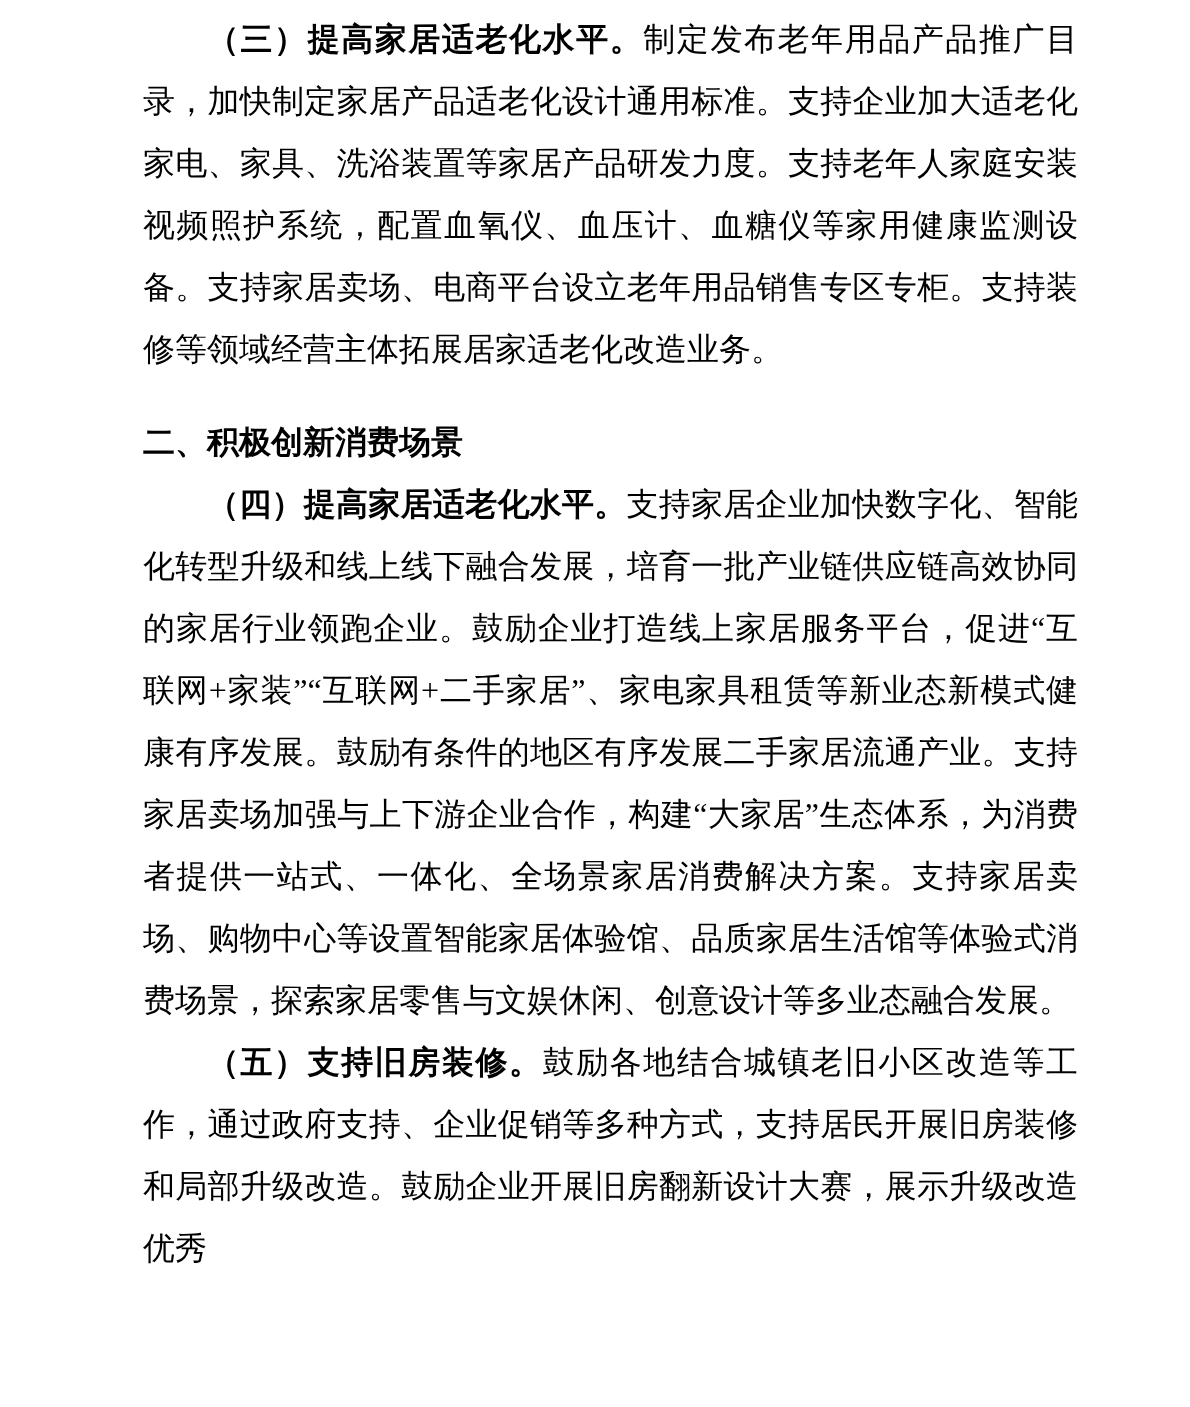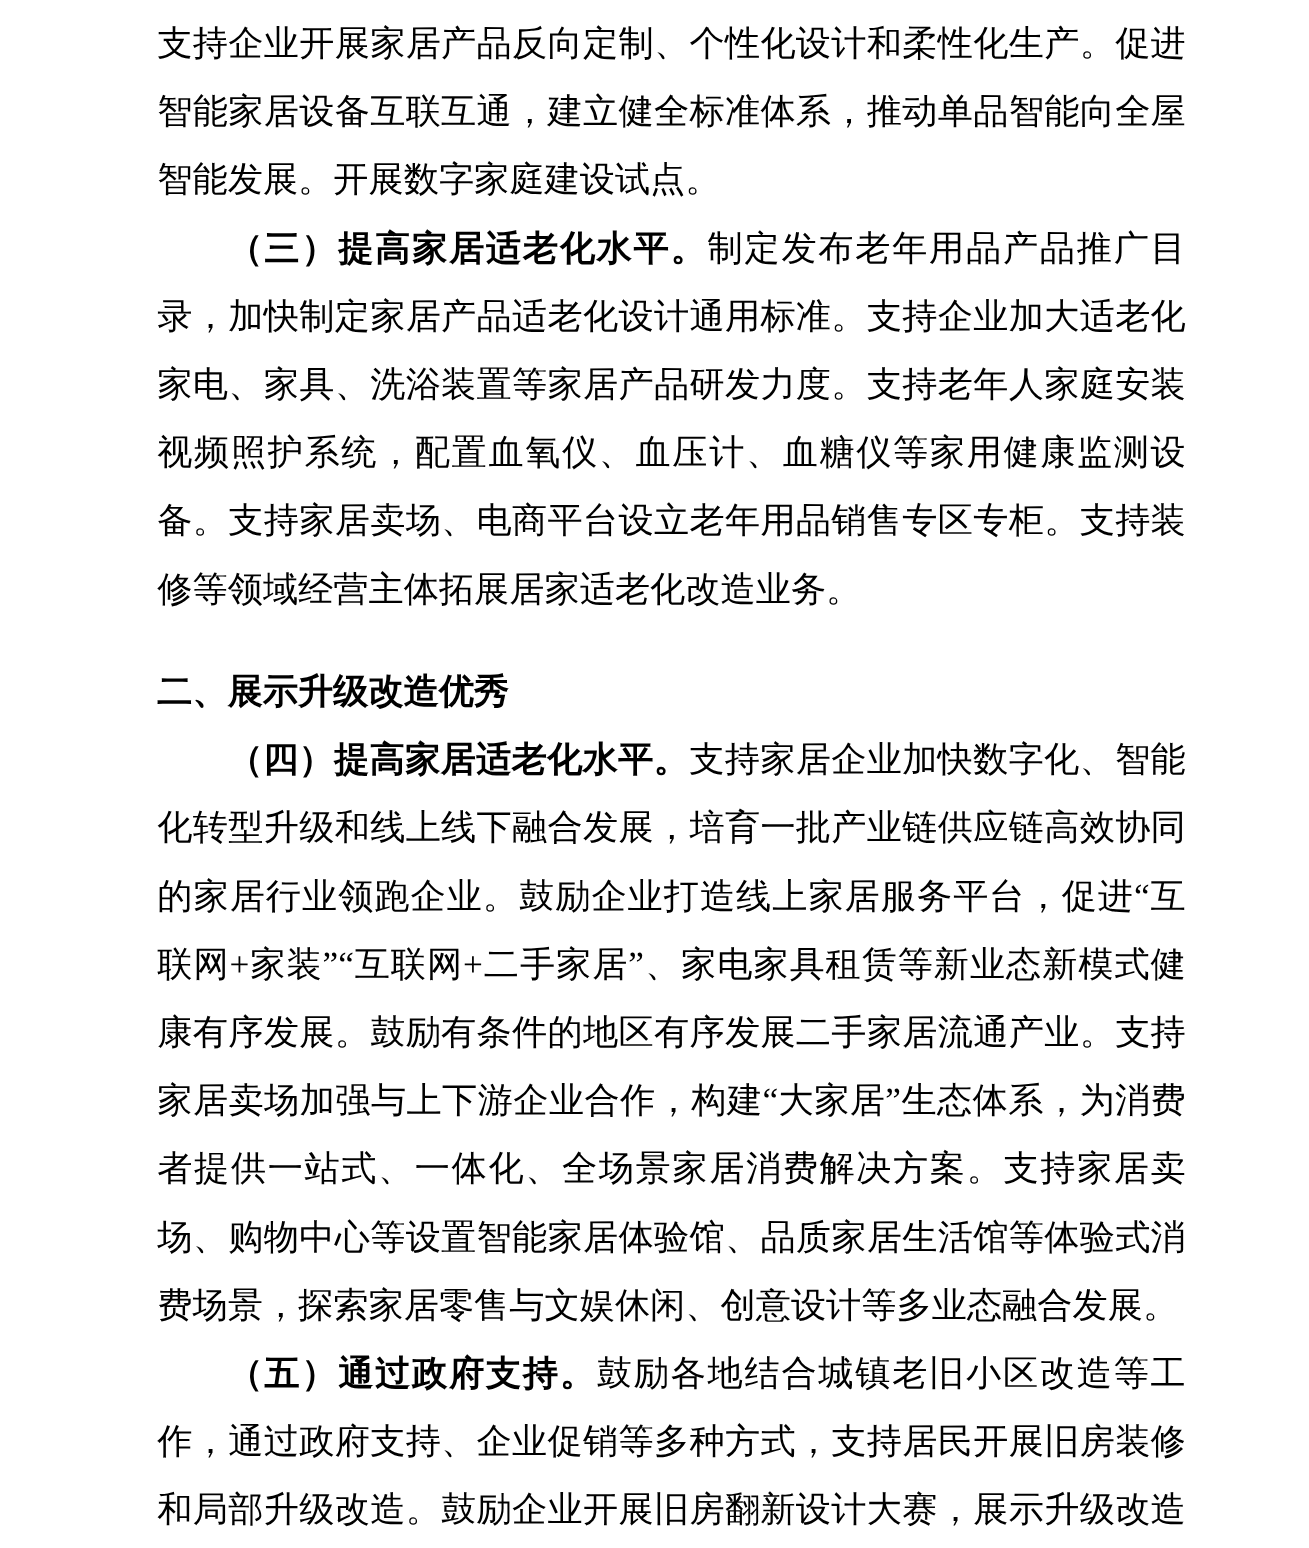--- a/index.html
+++ b/index.html
@@ -45,23 +45,22 @@
     line-height: 62px;
     text-indent: 0;
     text-align: left;
   }
 </style>
 </head>
 <body>
 
 <main class="page">
 
-  <p class="para no-indent"><span>支持企业开展家居产品反向定制、个性化设计和柔性化生产。促进智能家居设备互联互通，建立健全标准体系，推动单品智能向全屋智能发展。开展数字家庭建设试点。</span></p>
 
   <p class="para"><span class="lead">（三）提高家居适老化水平。</span><span>制定发布老年用品产品推广目录，加快制定家居产品适老化设计通用标准。支持企业加大适老化家电、家具、洗浴装置等家居产品研发力度。支持老年人家庭安装视频照护系统，配置血氧仪、血压计、血糖仪等家用健康监测设备。支持家居卖场、电商平台设立老年用品销售专区专柜。支持装修等领域经营主体拓展居家适老化改造业务。</span></p>
 
-  <h2 class="section-heading">二、展示升级改造优秀</h2>
+  <h2 class="section-heading">二、积极创新消费场景</h2>
 
   <p class="para"><span class="lead">（四）提高家居适老化水平。</span><span>支持家居企业加快数字化、智能化转型升级和线上线下融合发展，培育一批产业链供应链高效协同的家居行业领跑企业。鼓励企业打造线上家居服务平台，促进“互联网+家装”“互联网+二手家居”、家电家具租赁等新业态新模式健康有序发展。鼓励有条件的地区有序发展二手家居流通产业。支持家居卖场加强与上下游企业合作，构建“大家居”生态体系，为消费者提供一站式、一体化、全场景家居消费解决方案。支持家居卖场、购物中心等设置智能家居体验馆、品质家居生活馆等体验式消费场景，探索家居零售与文娱休闲、创意设计等多业态融合发展。</span></p>
 
-  <p class="para"><span class="lead">（五）通过政府支持。</span><span>鼓励各地结合城镇老旧小区改造等工作，通过政府支持、企业促销等多种方式，支持居民开展旧房装修和局部升级改造。鼓励企业开展旧房翻新设计大赛，展示升级改造优秀</span></p>
+  <p class="para"><span class="lead">（五）支持旧房装修。</span><span>鼓励各地结合城镇老旧小区改造等工作，通过政府支持、企业促销等多种方式，支持居民开展旧房装修和局部升级改造。鼓励企业开展旧房翻新设计大赛，展示升级改造优秀</span></p>
 
 </main>
 
 </body></html>

